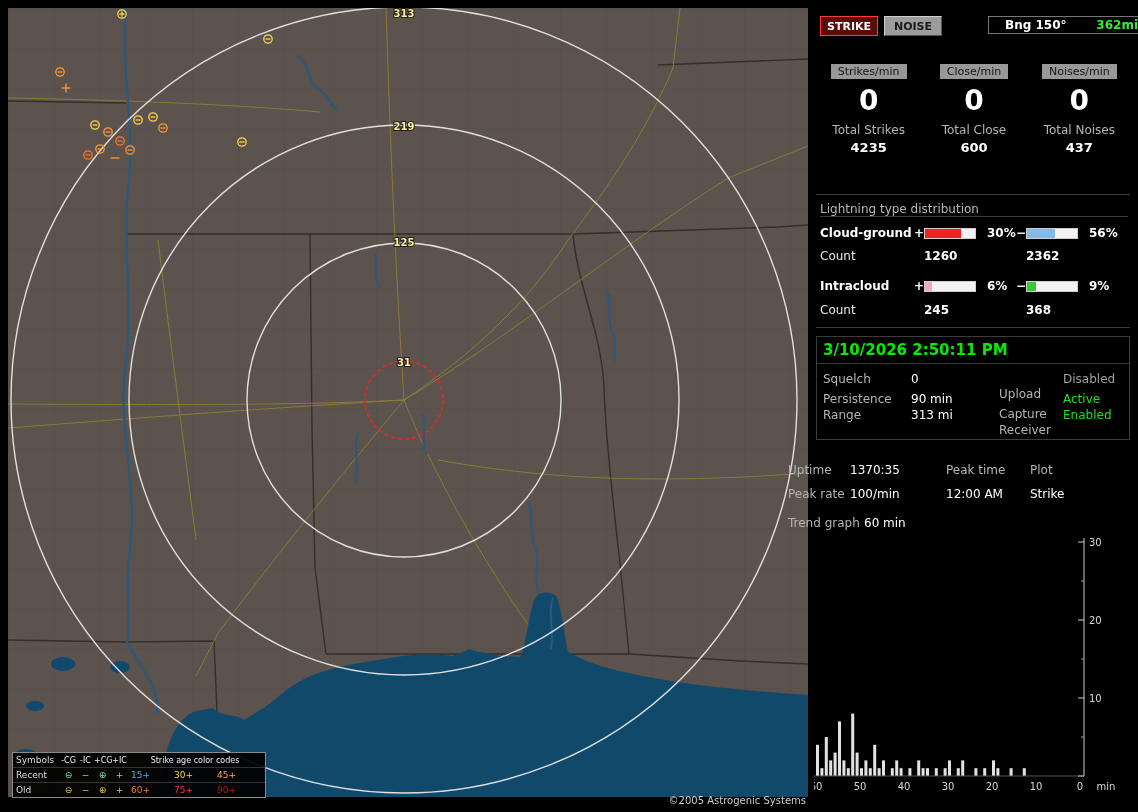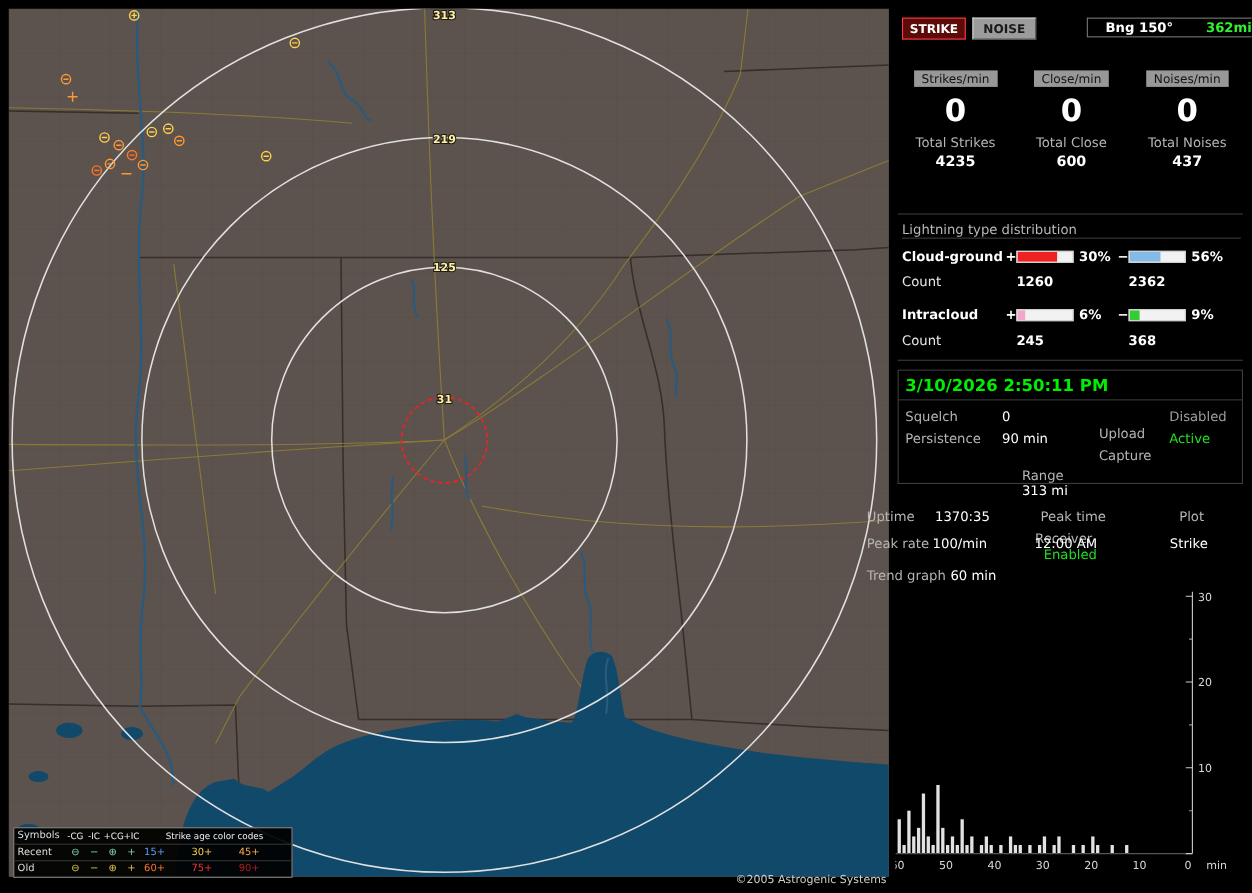--- a/index.html
+++ b/index.html
@@ -37,40 +37,40 @@
   .tvalue{color:#fff;font-size:13px;font-weight:bold;margin-top:3px;}
 
   .hsep{left:816px;width:314px;height:0;border-top:1px solid #3a3a3a;}
 
   #dist-title{left:820px;top:202px;width:308px;color:#b8b8b8;font-size:12px;border-bottom:1px solid #3a3a3a;}
   .dist-row{left:820px;display:flex;align-items:center;height:14px;}
   .d-name{width:94px;color:#fff;font-weight:bold;font-size:12px;}
   .d-sign{width:10px;color:#fff;font-weight:bold;font-size:12px;text-align:center;}
   .d-bar{width:52px;height:11px;background:#f2f2f2;border:1px solid #cfcfcf;box-sizing:border-box;overflow:hidden;}
   .d-fill{height:100%;}
-  .d-pct{width:40px;color:#fff;font-weight:bold;font-size:12px;padding-left:5px;box-sizing:border-box;}
+  .d-pct{width:40px;color:#fff;font-weight:bold;font-size:12px;padding-left:11px;box-sizing:border-box;}
   .count-row{left:820px;display:flex;align-items:center;height:14px;}
   .c-label{width:104px;color:#e8e8e8;font-size:12px;}
   .c-v1{width:102px;color:#fff;font-weight:bold;font-size:12px;}
   .c-v2{color:#fff;font-weight:bold;font-size:12px;}
 
   #clock-box{left:816px;top:336px;width:312px;height:102px;border:1px solid #3c3c3c;}
   #clock-text{position:absolute;left:6px;top:4px;color:#00ee00;font-weight:bold;font-size:15px;}
   #clock-sep{position:absolute;left:0;top:26px;width:100%;border-top:1px solid #3a3a3a;}
   .set-row{position:absolute;left:6px;display:flex;align-items:center;height:16px;width:300px;}
   .s-label{width:88px;color:#b5b5b5;font-size:12px;}
   .s-value{width:88px;color:#fff;font-size:12px;}
   .s-label2{width:64px;color:#b5b5b5;font-size:12px;margin-top:30px;}
   .s-value2{font-size:12px;}
 
   .stat-row{left:788px;display:flex;align-items:center;height:16px;width:310px;}
   .st-label{width:62px;color:#b5b5b5;font-size:12px;}
   .st-value{width:96px;color:#fff;font-size:12px;}
   .st-c3{width:84px;font-size:12px;}
-  .st-c4{font-size:12px;margin-left:42px;}
+  .st-c4{font-size:12px;}
   .lab{color:#b5b5b5;}
   .val{color:#fff;}
   .tg-label{width:76px;color:#b5b5b5;font-size:12px;}
   .tg-value{color:#fff;font-size:12px;}
 
   #trend-wrap{left:814px;top:530px;width:322px;height:276px;}
   #trend-svg text{font-family:"DejaVu Sans","Liberation Sans",sans-serif;}
 
   .ring-label{font-size:10px;font-weight:bold;fill:#ffef9e;stroke:#1f1c18;stroke-width:2px;paint-order:stroke;text-anchor:middle;}
 </style>
@@ -328,21 +328,21 @@
       <span class="s-value">0</span>
       <span class="s-label2">Upload</span>
       <span class="s-value2" style="color: rgb(159, 159, 159);">Disabled</span>
     </div>
     <div class="set-row" style="top:54px;">
       <span class="s-label">Persistence</span>
       <span class="s-value">90 min</span>
       <span class="s-label2">Capture</span>
       <span class="s-value2" style="color: rgb(34, 221, 34);">Active</span>
     </div>
-    <div class="set-row" style="top:88px;flex-direction:column;">
+    <div class="set-row" style="top:70px;">
       <span class="s-label">Range</span>
       <span class="s-value">313 mi</span>
       <span class="s-label2">Receiver</span>
       <span class="s-value2" style="color: rgb(34, 221, 34);">Enabled</span>
     </div>
   </div>
 
   <div class="abs stat-row" style="top:462px;">
     <span class="st-label">Uptime</span>
     <span class="st-value">1370:35</span>

